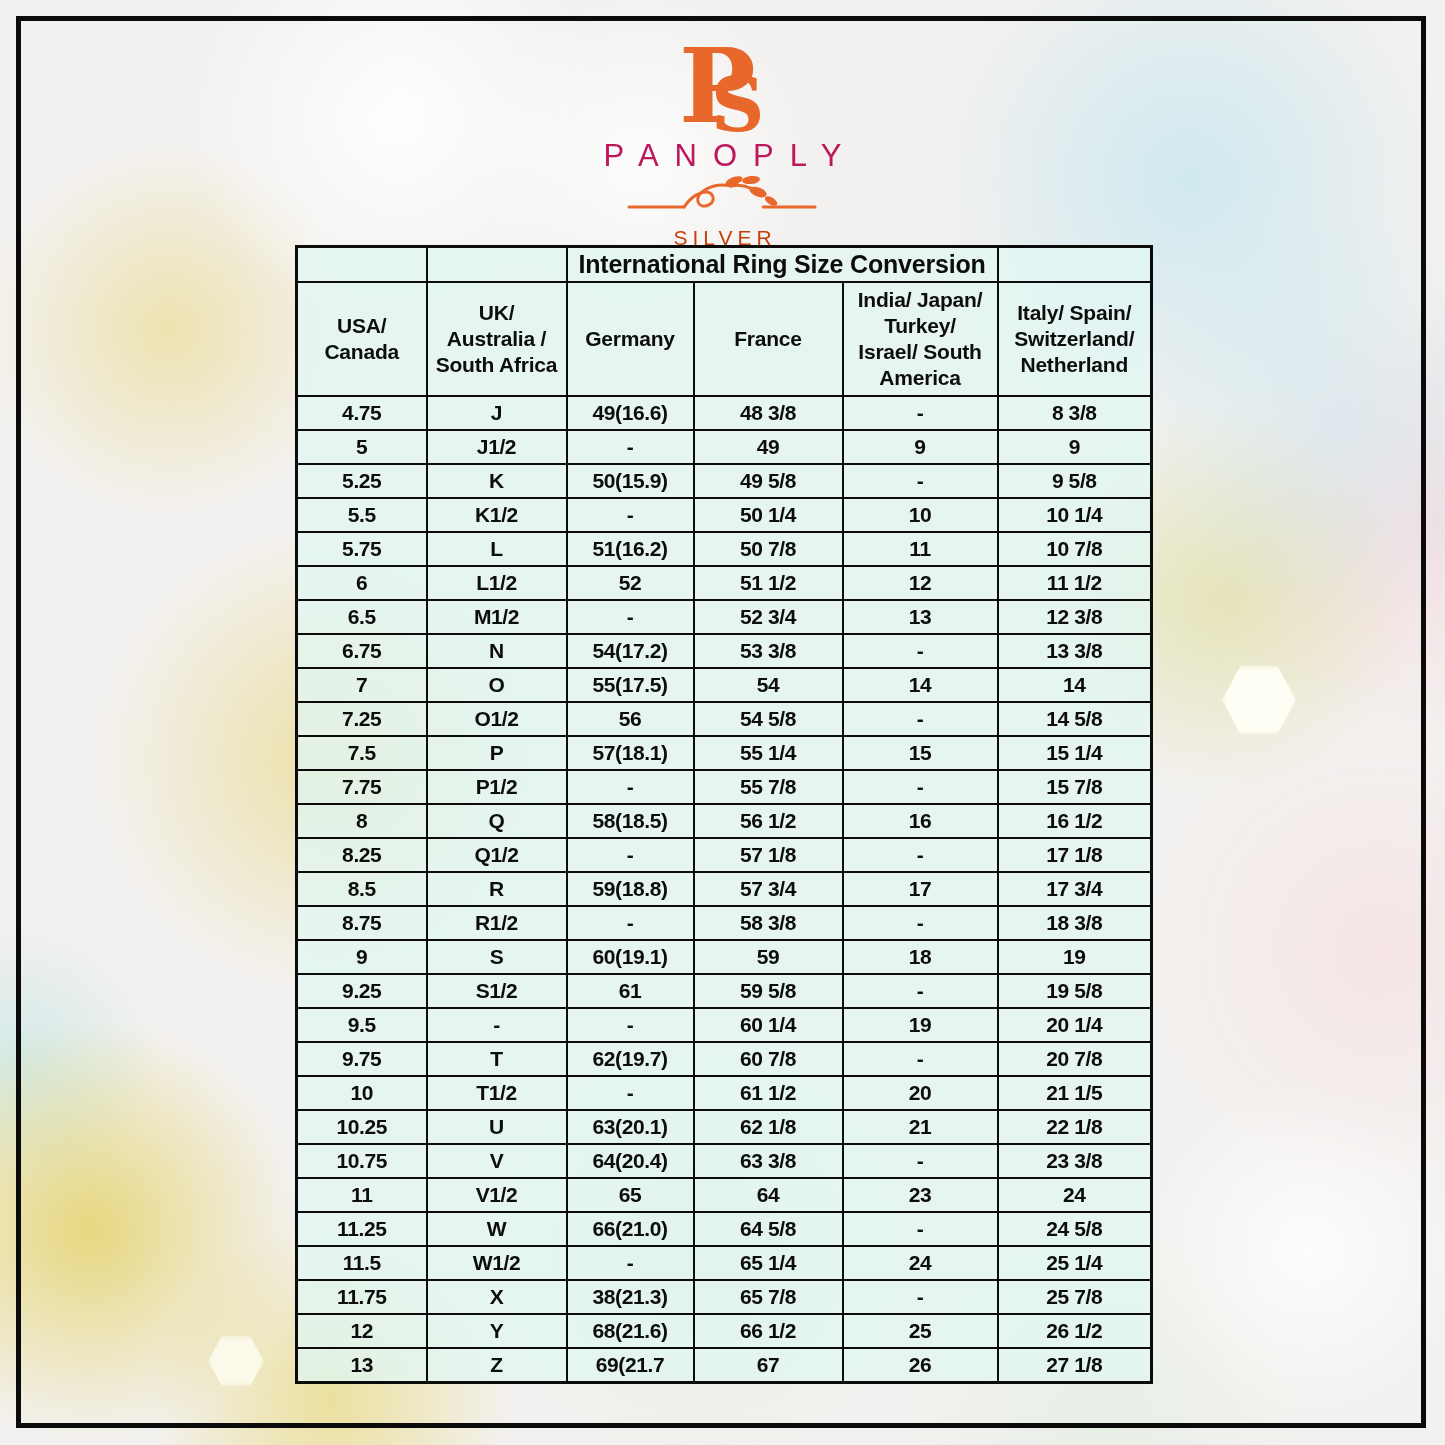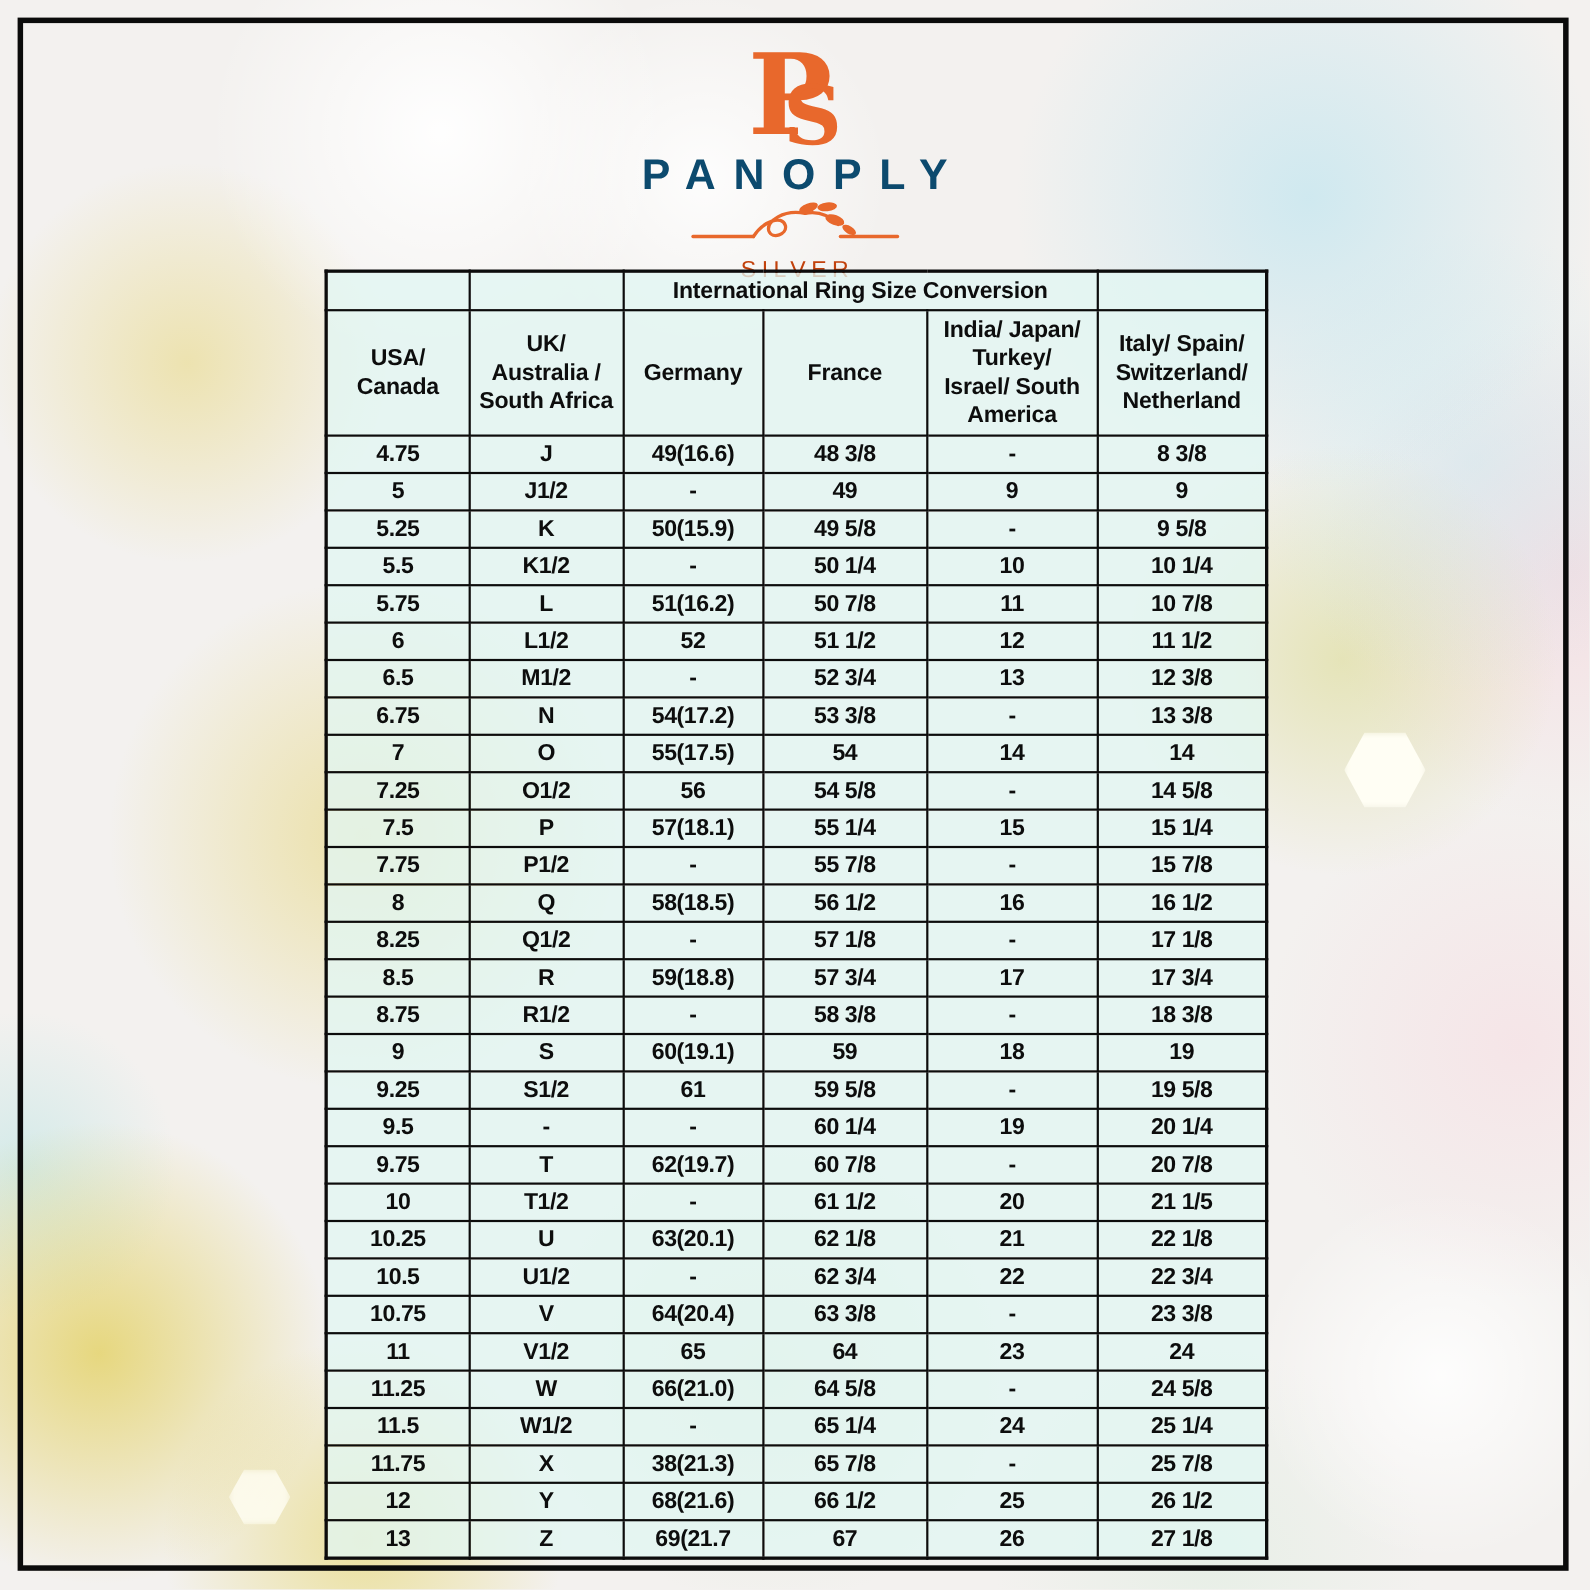--- a/index.html
+++ b/index.html
@@ -52,25 +52,25 @@
   
   .brand {
     position: absolute;
     top: 38px; left: 50%;
     transform: translateX(-50%);
     display: flex; flex-direction: column; align-items: center;
     text-align: center;
   }
   .brand-name {
     margin-top: 2px;
-    font-size: 39px;
-    font-weight: 700;
+    font-size: 31px;
+    font-weight: 400;
     letter-spacing: 16px;
     text-indent: 16px;
-    color: #0c4a6e;
+    color: #be185d;
   }
   .brand-sub {
     margin-top: 2px;
     font-size: 21px;
     font-weight: 400;
     letter-spacing: 5px;
     text-indent: 5px;
     color: #c2410c;
   }
 
@@ -85,21 +85,21 @@
   }
   .ring-table td, .ring-table th {
     border: 2px solid #0c0c0c;
     background: rgba(226,246,242,0.78);
     text-align: center;
     vertical-align: middle;
     padding: 0;
     color: #0d0d0d;
     overflow: hidden;
   }
-  .title-row td { height: 33px; font-size: 21px; font-weight: bold; letter-spacing: -0.2px; }
+  .title-row td { height: 33px; font-size: 25px; font-weight: bold; letter-spacing: -0.2px; }
   .header-row th {
     height: 112px;
     font-size: 21px;
     font-weight: bold;
     line-height: 26px;
     white-space: pre-line;
     letter-spacing: -0.2px;
   }
   .ring-table tbody td {
     height: 32px;
@@ -345,28 +345,20 @@
       </tr>
       <tr>
         <td>10.25</td>
         <td>U</td>
         <td>63(20.1)</td>
         <td>62 1/8</td>
         <td>21</td>
         <td>22 1/8</td>
       </tr>
       <tr>
-        <td>10.5</td>
-        <td>U1/2</td>
-        <td>-</td>
-        <td>62 3/4</td>
-        <td>22</td>
-        <td>22 3/4</td>
-      </tr>
-      <tr>
         <td>10.75</td>
         <td>V</td>
         <td>64(20.4)</td>
         <td>63 3/8</td>
         <td>-</td>
         <td>23 3/8</td>
       </tr>
       <tr>
         <td>11</td>
         <td>V1/2</td>

